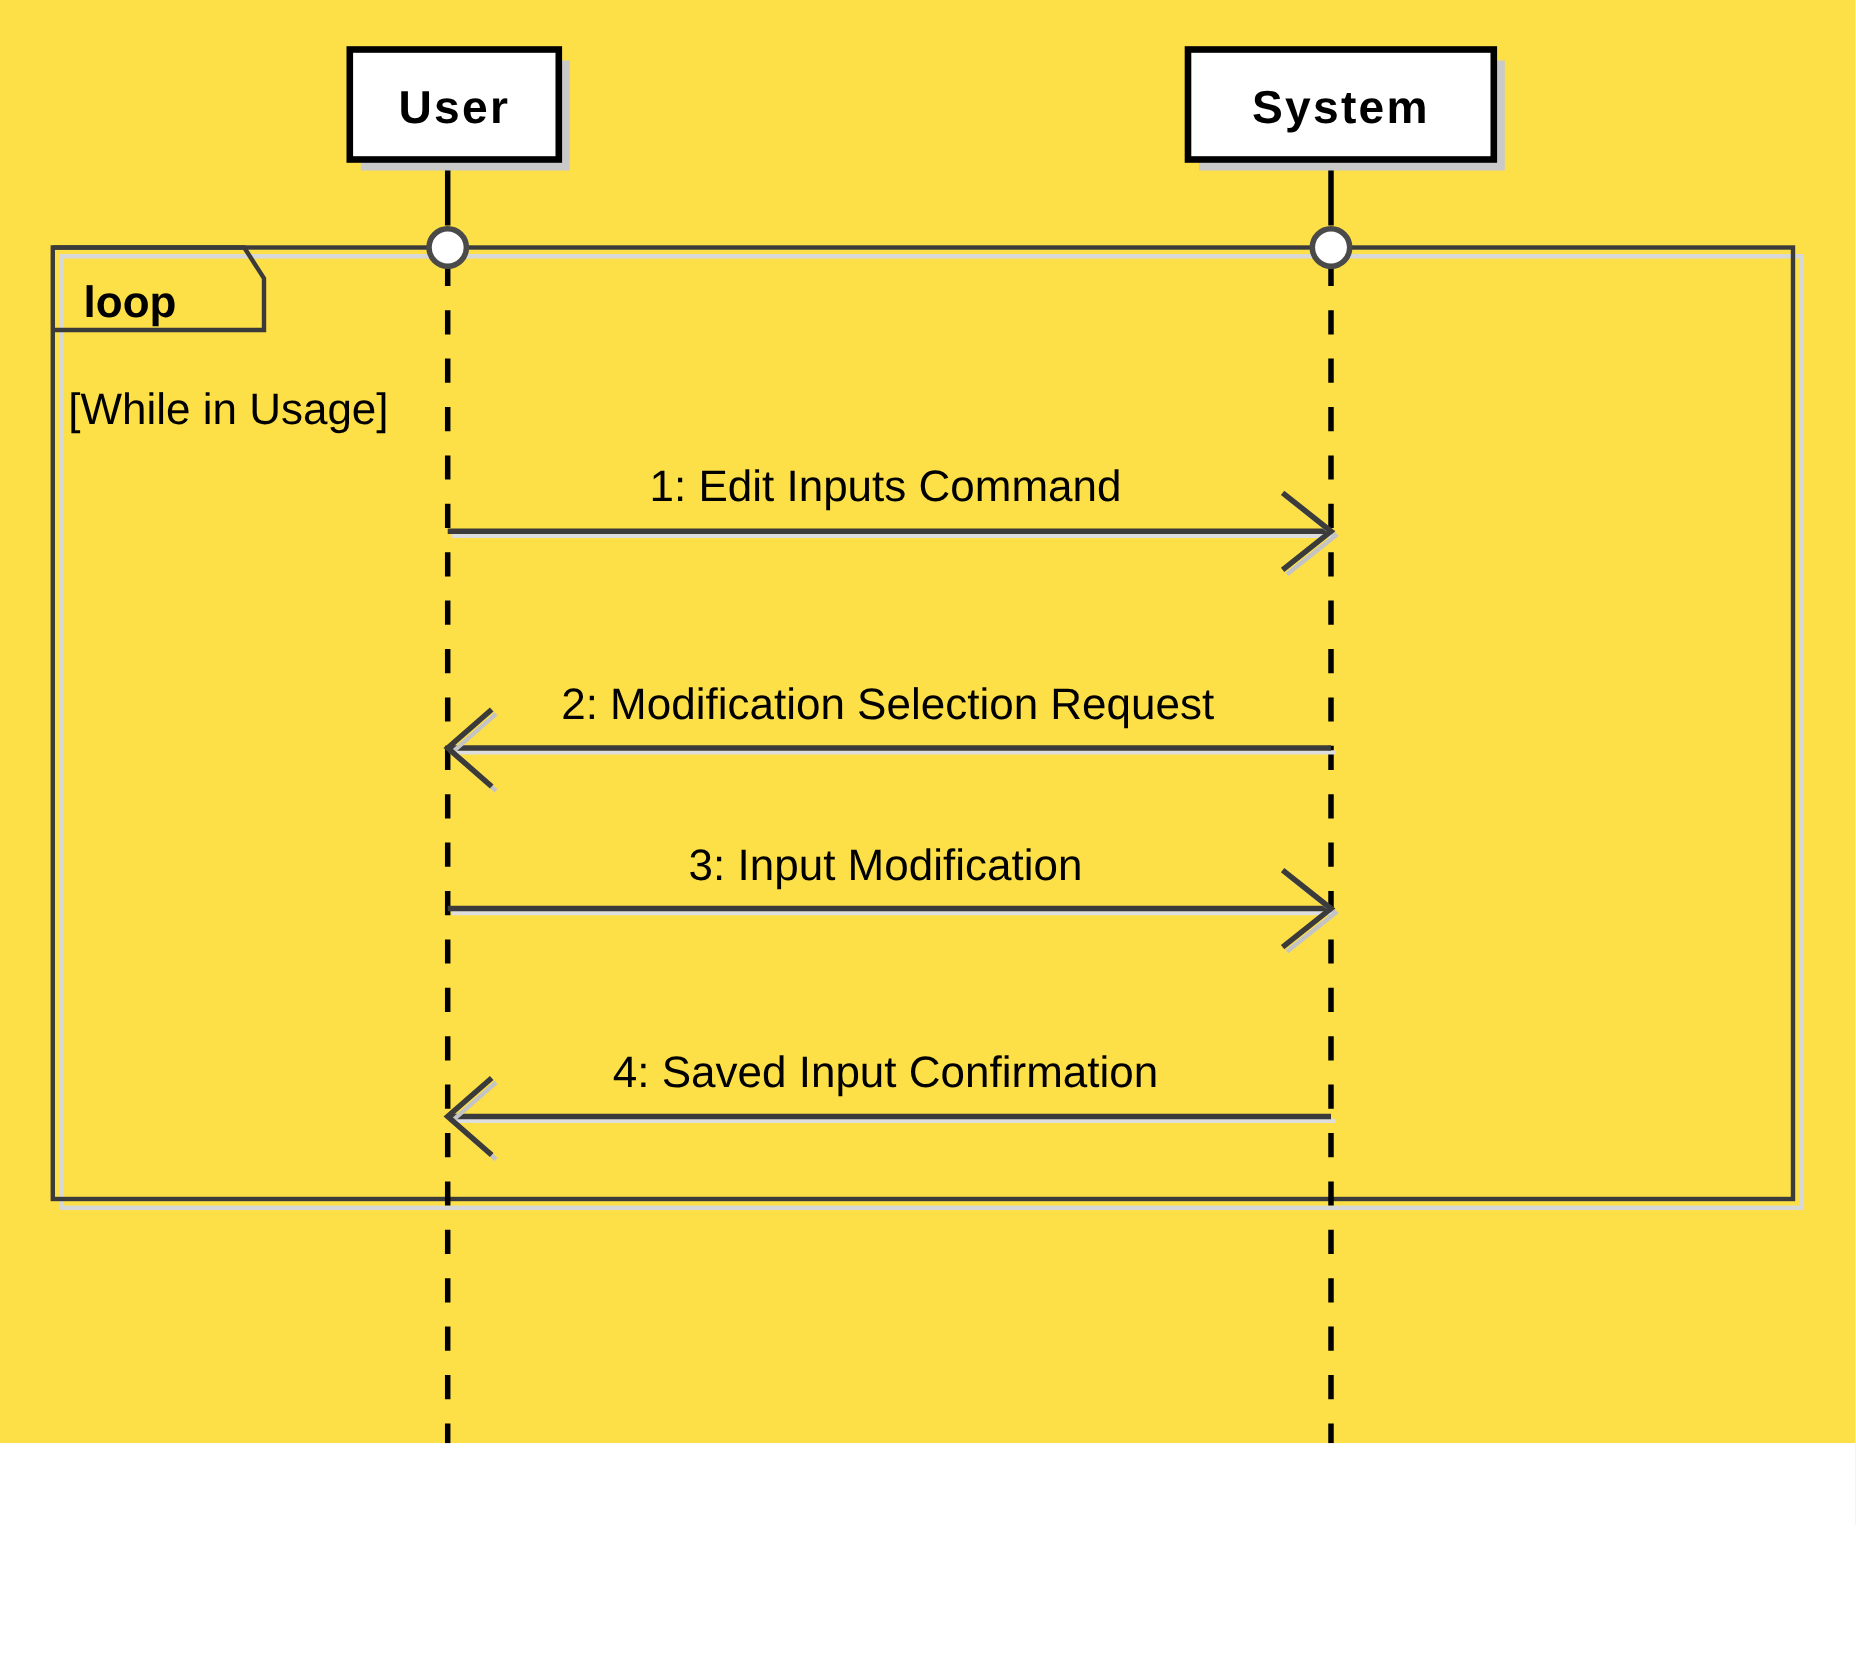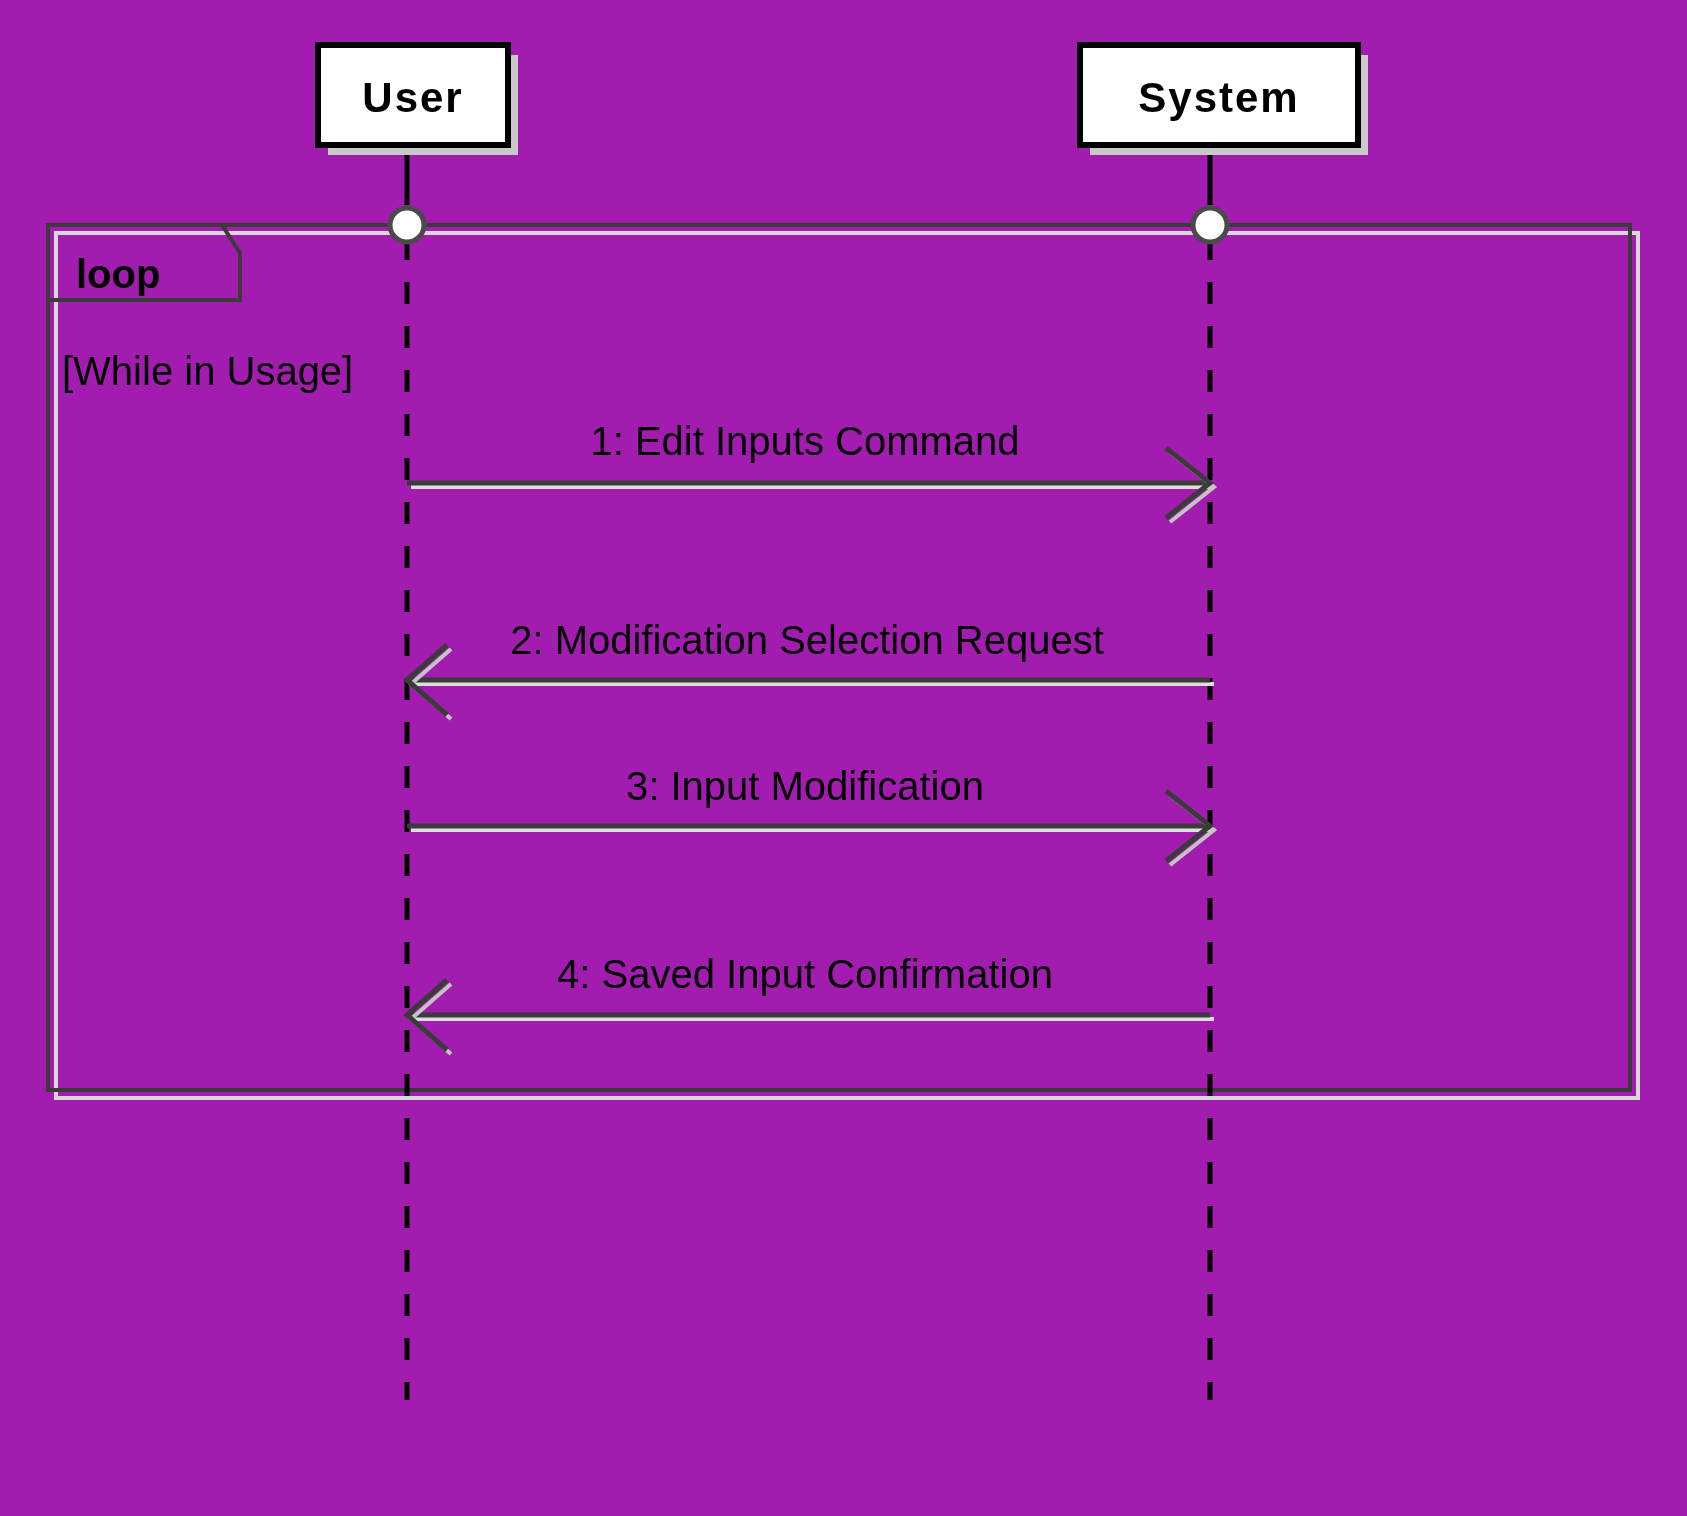--- a/index.html
+++ b/index.html
@@ -7,22 +7,22 @@
     padding: 0;
     background: #ffffff;
   }
   body {
     font-family: "Liberation Sans", sans-serif;
     -webkit-font-smoothing: antialiased;
   }
   #canvas {
     position: relative;
     width: 1687px;
-    height: 1516px;
-    background: #a21caf;
+    height: 1312px;
+    background: #fde047;
     overflow: hidden;
     text-decoration: underline;
   }
   svg.diagram {
     position: absolute;
     left: 0;
     top: 0;
     width: 1687px;
     height: 1516px;
   }

